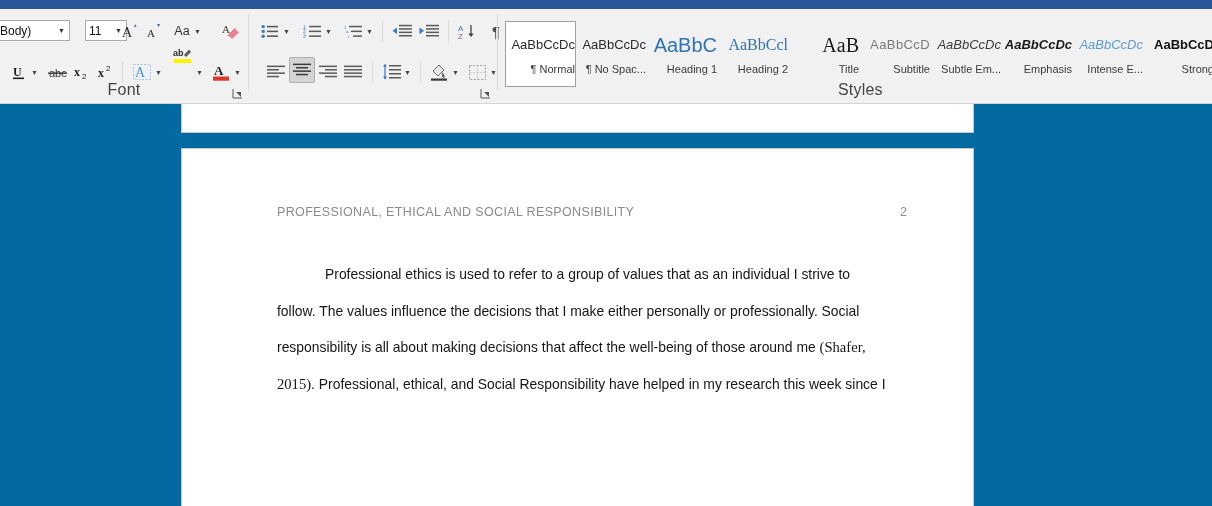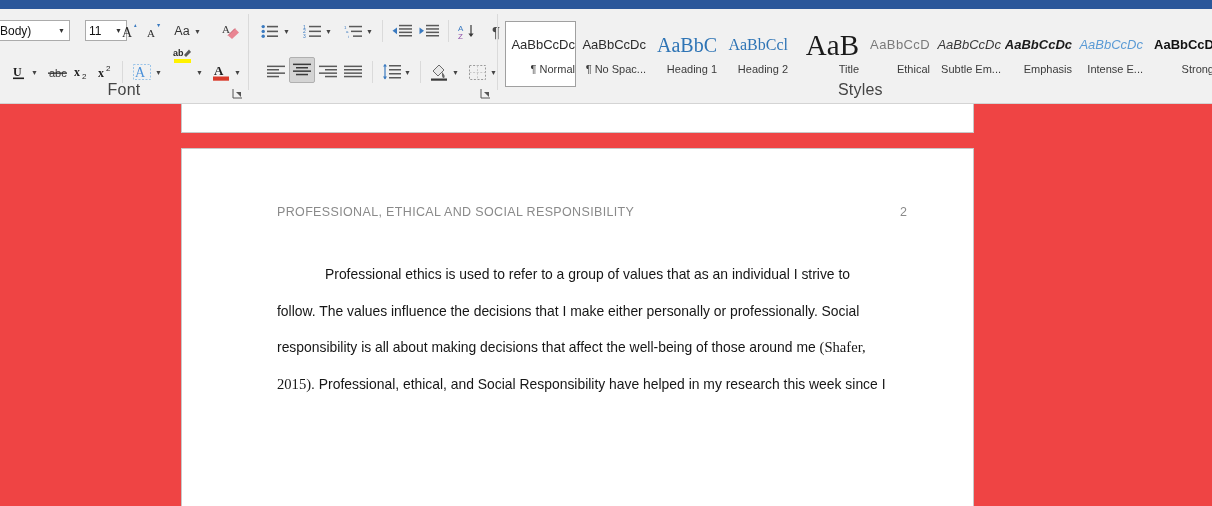--- a/index.html
+++ b/index.html
@@ -43,21 +43,21 @@
   
   .gallery{position:absolute;top:12px;height:68px;display:flex;align-items:flex-start;}
   .stylecard{width:71px;height:66px;display:flex;flex-direction:column;align-items:flex-end;
              justify-content:center;box-sizing:border-box;border:1px solid transparent;cursor:pointer;}
   .stylecard.sel{border:1px solid #A0A0A0;background:#FFF;}
   .sp{font-size:15px;line-height:22px;white-space:nowrap;overflow:hidden;
       max-width:69px;text-align:center;color:#2B2B2B;}
   .sn{font-size:11px;color:#3B3B3B;margin-top:7px;white-space:nowrap;}
 
   
-  .canvas{position:absolute;left:0;top:104px;width:1212px;height:402px;background:#ef4444;
+  .canvas{position:absolute;left:0;top:104px;width:1212px;height:402px;background:#0369a1;
           overflow:hidden;}
   .page{position:absolute;left:181px;width:793px;background:#FFFFFF;
         border:1px solid #C8C8C8;box-sizing:border-box;}
   .page.prev{top:-5px;height:34px;border-top:none;}
   .page.cur{top:44px;height:364px;border-bottom:none;}
 
   .hdr{position:absolute;left:95px;top:56px;width:630px;display:flex;
        justify-content:space-between;align-items:baseline;}
   .hdr-txt{font-size:12.5px;color:#8A8A8A;letter-spacing:.35px;white-space:nowrap;}
   .hdr-pg{font-size:12.5px;color:#8A8A8A;}
@@ -336,34 +336,34 @@
       <div class="gallery" style="left:7px;" id="styles-gallery">
           <div class="stylecard sel">
             <div class="sp" style="font-family:'Liberation Sans',sans-serif;font-size:13px;color:#2B2B2B;">AaBbCcDc</div>
             <div class="sn">¶ Normal</div>
           </div>
           <div class="stylecard">
             <div class="sp" style="font-family:'Liberation Sans',sans-serif;font-size:13px;color:#2B2B2B;">AaBbCcDc</div>
             <div class="sn">¶ No Spac...</div>
           </div>
           <div class="stylecard">
-            <div class="sp" style="font-family:Liberation Serif, serif;font-size:20px;color:#2E74B5;">AaBbC</div>
+            <div class="sp" style="font-family:Liberation Sans, sans-serif;font-size:20px;color:#2E74B5;">AaBbC</div>
             <div class="sn">Heading 1</div>
           </div>
           <div class="stylecard">
             <div class="sp" style="font-family:'Liberation Serif',serif;font-size:16px;color:#2E74B5;">AaBbCcl</div>
             <div class="sn">Heading 2</div>
           </div>
           <div class="stylecard">
-            <div class="sp" style="font-family:'Liberation Serif',serif;font-size:29px;color:#1A1A1A;">AaB</div>
+            <div class="sp" style="font-family:'Liberation Serif',serif;font-size:20px;color:#1A1A1A;">AaB</div>
             <div class="sn">Title</div>
           </div>
           <div class="stylecard">
             <div class="sp" style="font-family:'Liberation Sans',sans-serif;font-size:13px;color:#7A7A7A;letter-spacing:.4px;">AaBbCcD</div>
-            <div class="sn">Ethical</div>
+            <div class="sn">Subtitle</div>
           </div>
           <div class="stylecard">
             <div class="sp" style="font-family:'Liberation Sans',sans-serif;font-size:13px;color:#3A3A3A;font-style:italic;">AaBbCcDc</div>
             <div class="sn">Subtle Em...</div>
           </div>
           <div class="stylecard">
             <div class="sp" style="font-family:'Liberation Sans',sans-serif;font-size:13px;color:#1A1A1A;font-style:italic;font-weight:bold;">AaBbCcDc</div>
             <div class="sn">Emphasis</div>
           </div>
           <div class="stylecard">

